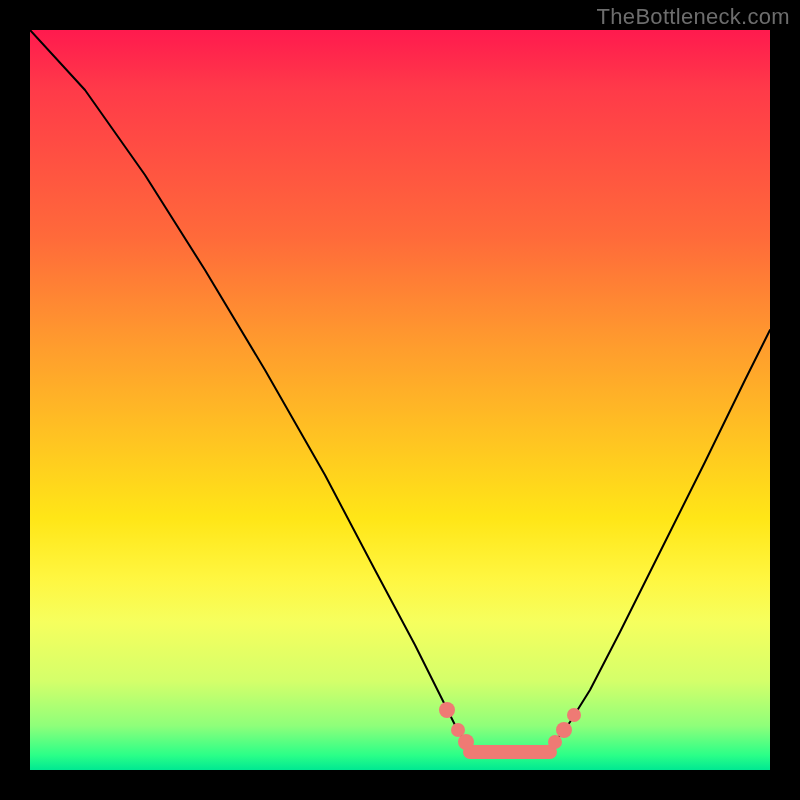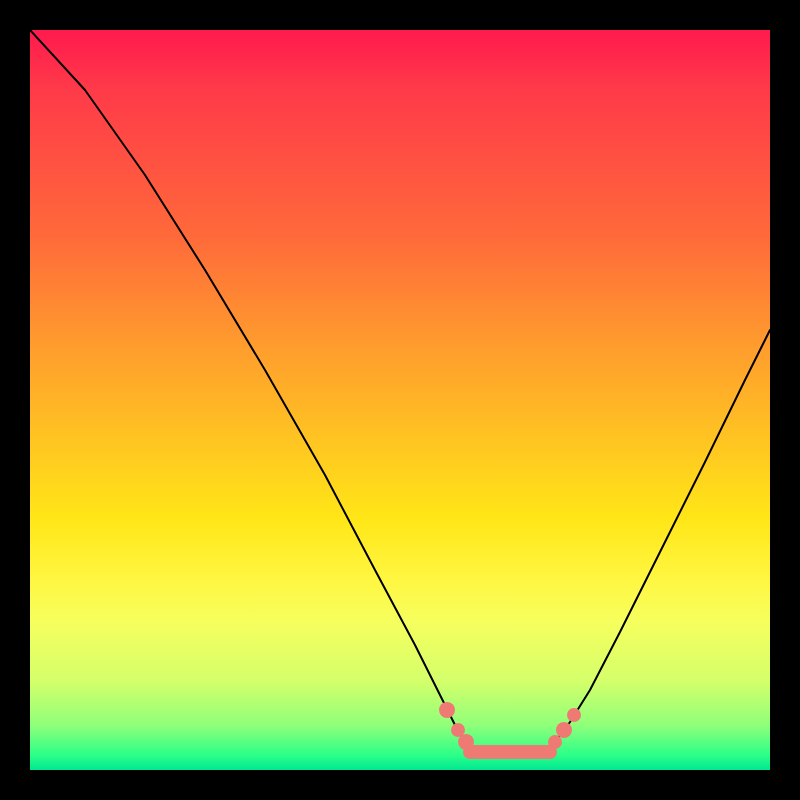--- a/index.html
+++ b/index.html
@@ -78,20 +78,21 @@
     fill: none;
     stroke: #ef7a74;
     stroke-width: 14;
     stroke-linecap: round;
   }
 </style>
 </head>
 <body>
 
 <div class="frame">
+  <div class="watermark">TheBottleneck.com</div>
 
   <div class="plot-area">
     <div class="gradient"></div>
 
     <svg class="curve" viewBox="0 0 740 740" preserveAspectRatio="none">
       <path class="curve-path" d="M0 0 L55 60 L115 145 L175 240 L235 340 L295 445 L345 540 L385 615 L410 665 L425 695 L435 712 L448 722 L470 726 L495 726 L512 722 L525 712 L540 692 L560 660 L590 602 L630 522 L675 432 L715 350 L740 300"></path>
 
       <line class="trough-stroke" x1="440" y1="722" x2="520" y2="722"></line>
 
       <g>

